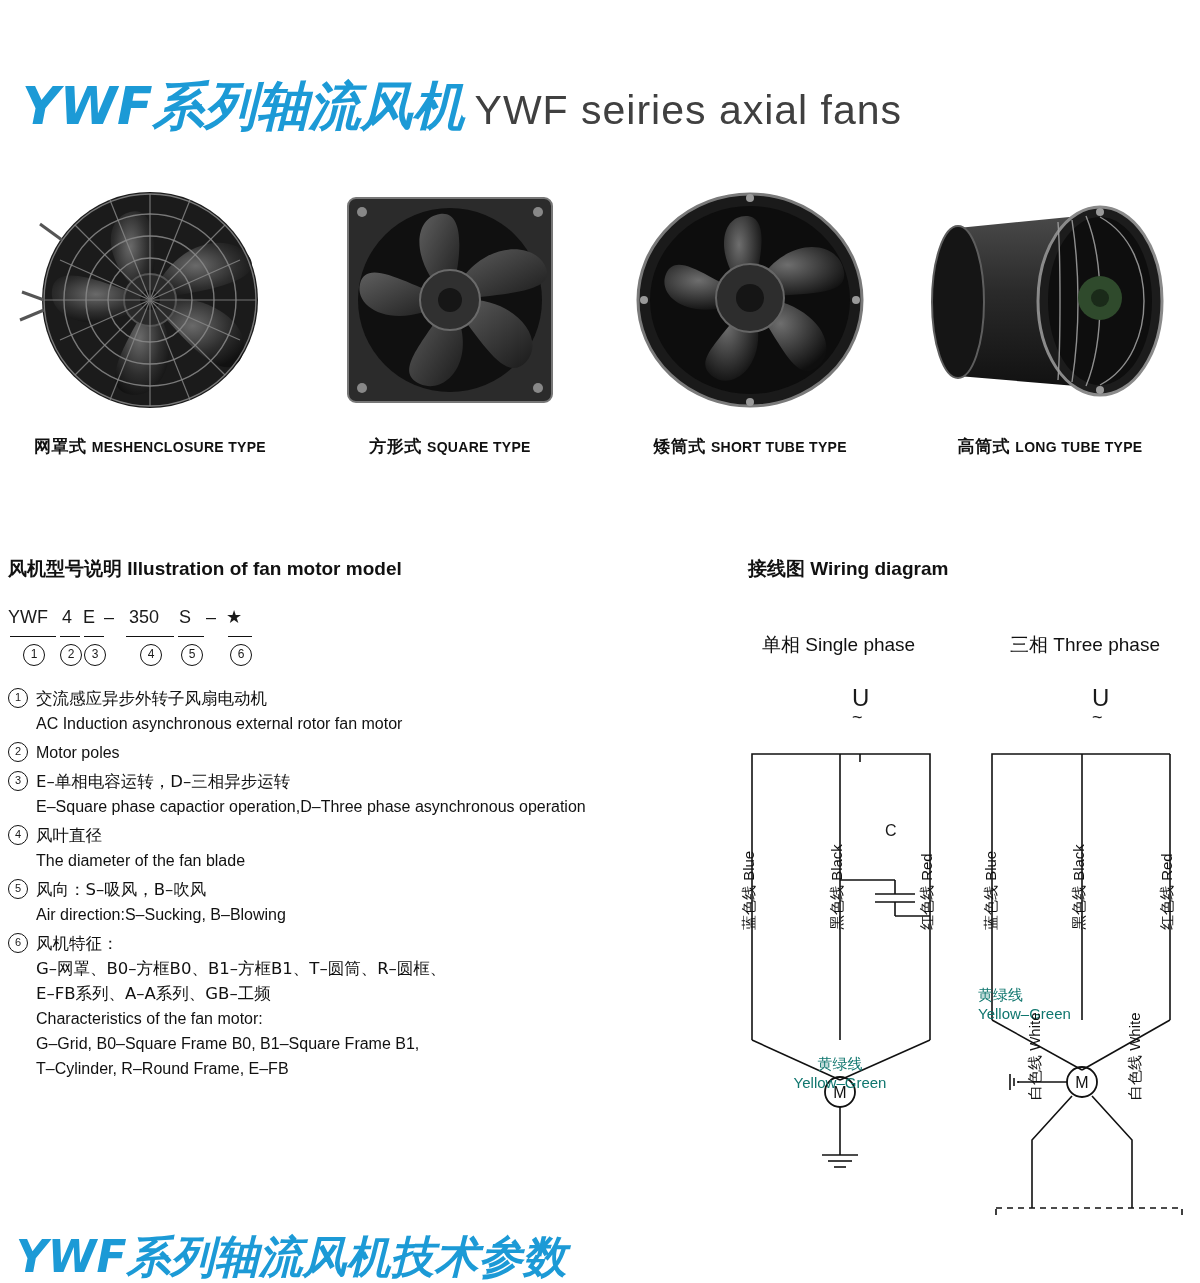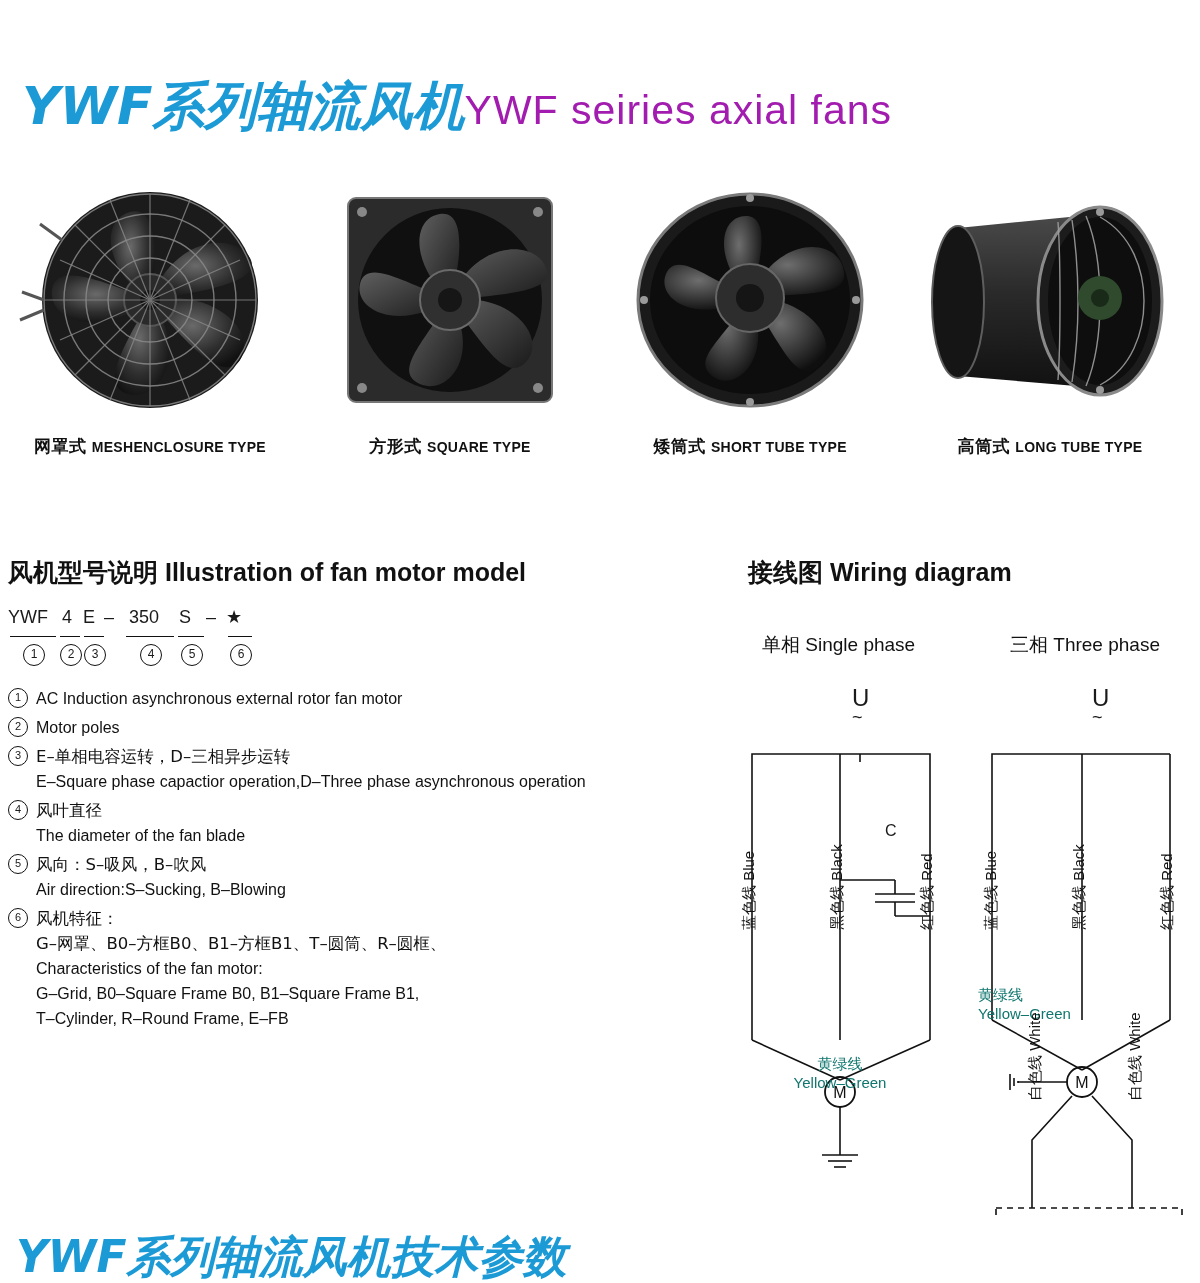--- a/index.html
+++ b/index.html
@@ -28,22 +28,23 @@
     font-size: 52px;
     font-weight: bold;
     color: #1c9ad6;
     letter-spacing: 0px;
     font-style: italic;
   }
   .page-title .en {
     font-family: "Liberation Sans", sans-serif;
     font-size: 41px;
     font-weight: normal;
-    color: #a21caf;
+    color: #404040;
     letter-spacing: 1px;
+    margin-left: 10px;
   }
 
   
   .products {
     position: absolute;
     left: 0;
     top: 180px;
     width: 1200px;
     height: 300px;
   }
@@ -75,21 +76,21 @@
   }
   .product .caption .en {
     font-family: "Liberation Sans", sans-serif;
     font-size: 14px;
     letter-spacing: 0.3px;
   }
 
   
   .sec-head {
     position: absolute;
-    font-size: 25px;
+    font-size: 19px;
     font-weight: bold;
     color: #111;
     white-space: nowrap;
   }
   .sec-head .cn { font-family: "DejaVu Sans", sans-serif; }
   .sec-head .en { font-family: "Liberation Sans", sans-serif; }
 
   
   .model {
     position: absolute;
@@ -411,20 +412,21 @@
   <div class="circnum" style="left:132px;">4</div>
   <div class="circnum" style="left:173px;">5</div>
   <div class="circnum" style="left:222px;">6</div>
 </div>
 
 <div class="legend">
 
   <div class="item">
     <div class="bullet">1</div>
     <div class="lines">
+      <div class="cn">交流感应异步外转子风扇电动机</div>
       <div class="en">AC Induction asynchronous external rotor fan motor</div>
     </div>
   </div>
 
   <div class="item">
     <div class="bullet">2</div>
     <div class="lines">
       <div class="en">Motor poles</div>
     </div>
   </div>
@@ -451,20 +453,21 @@
       <div class="cn">风向：S–吸风，B–吹风</div>
       <div class="en">Air direction:S–Sucking, B–Blowing</div>
     </div>
   </div>
 
   <div class="item">
     <div class="bullet">6</div>
     <div class="lines">
       <div class="cn">风机特征：</div>
       <div class="cn">G–网罩、B0–方框B0、B1–方框B1、T–圆筒、R–圆框、</div>
+      <div class="cn">E–FB系列、A–A系列、GB–工频</div>
       <div class="en">Characteristics of the fan motor:</div>
       <div class="en">G–Grid, B0–Square Frame B0, B1–Square Frame B1,</div>
       <div class="en">T–Cylinder, R–Round Frame, E–FB</div>
     </div>
   </div>
 </div>
 
 <div class="wiring">
 
   <div class="sub" style="left:62px; top:32px;">

